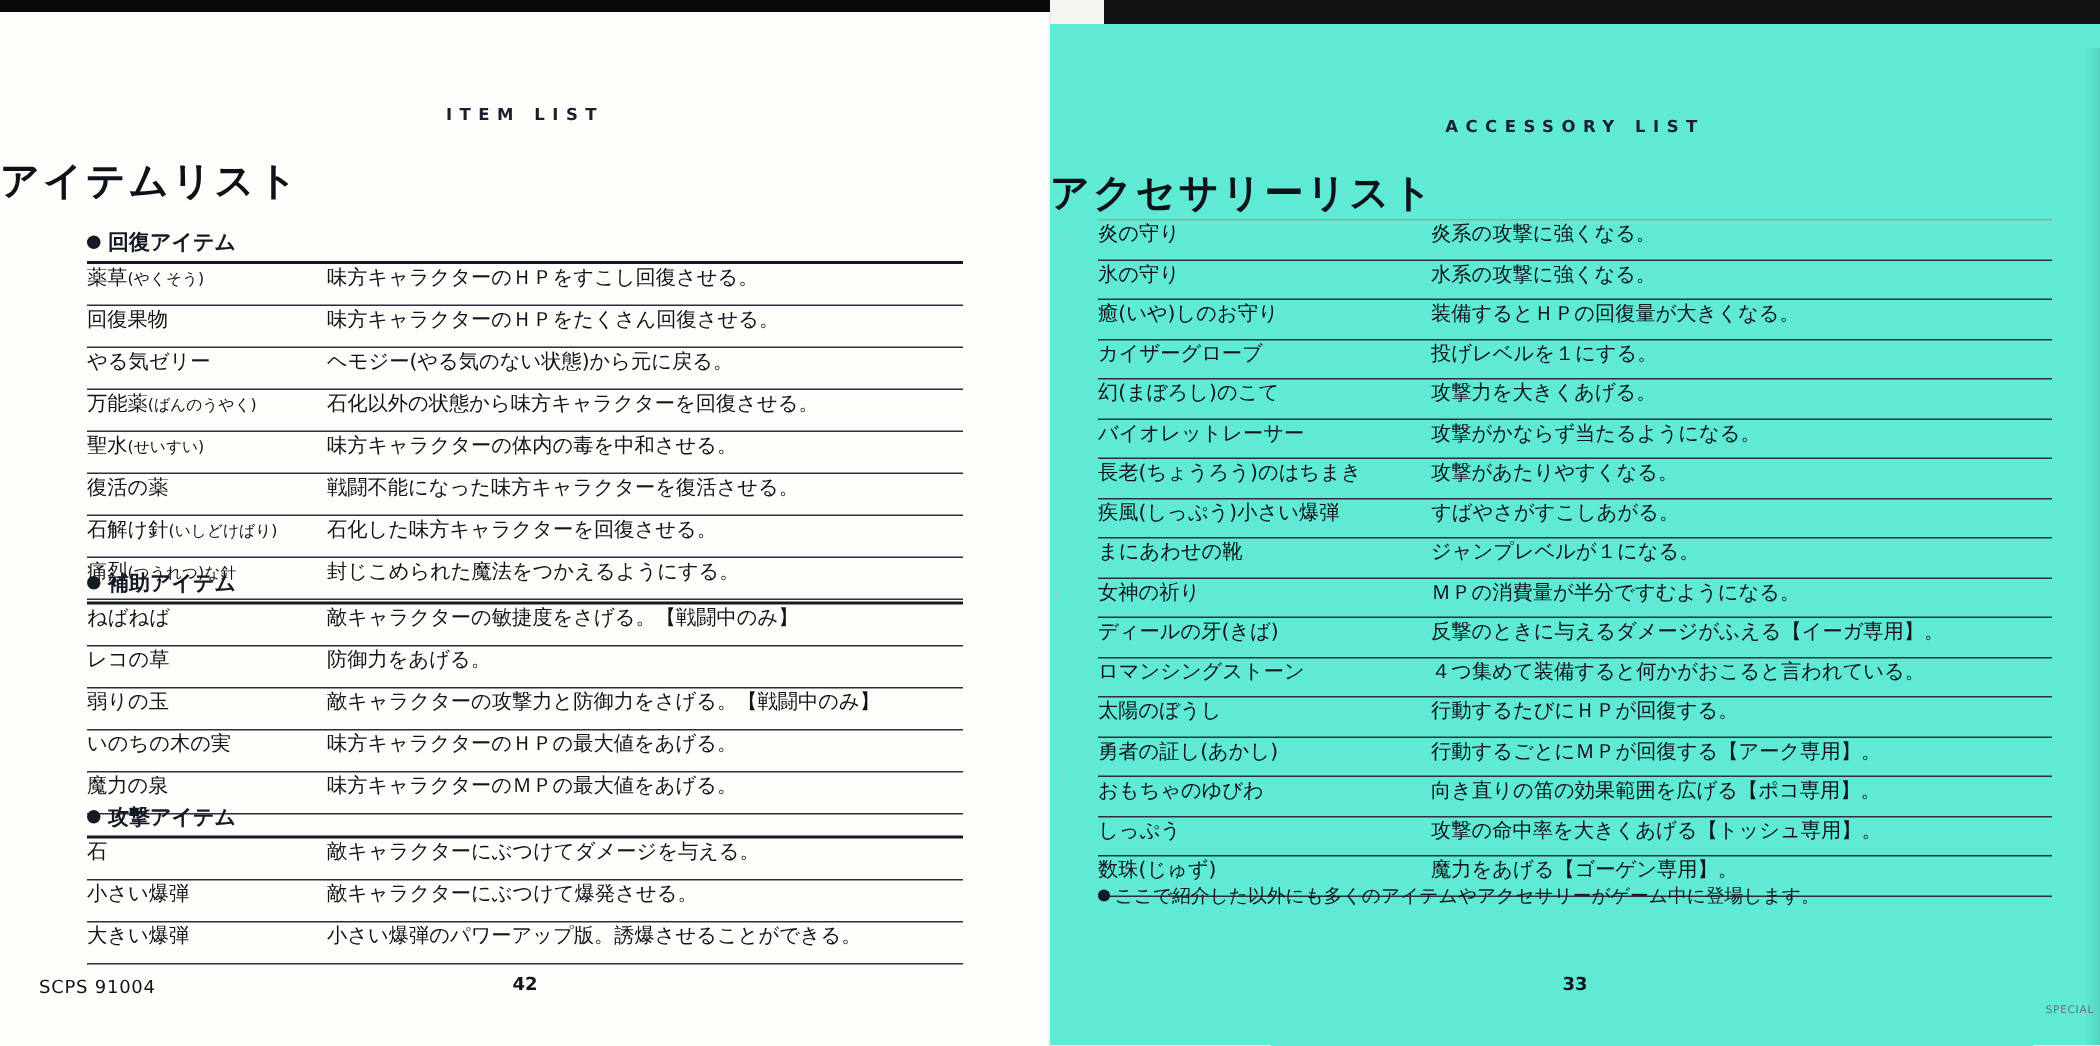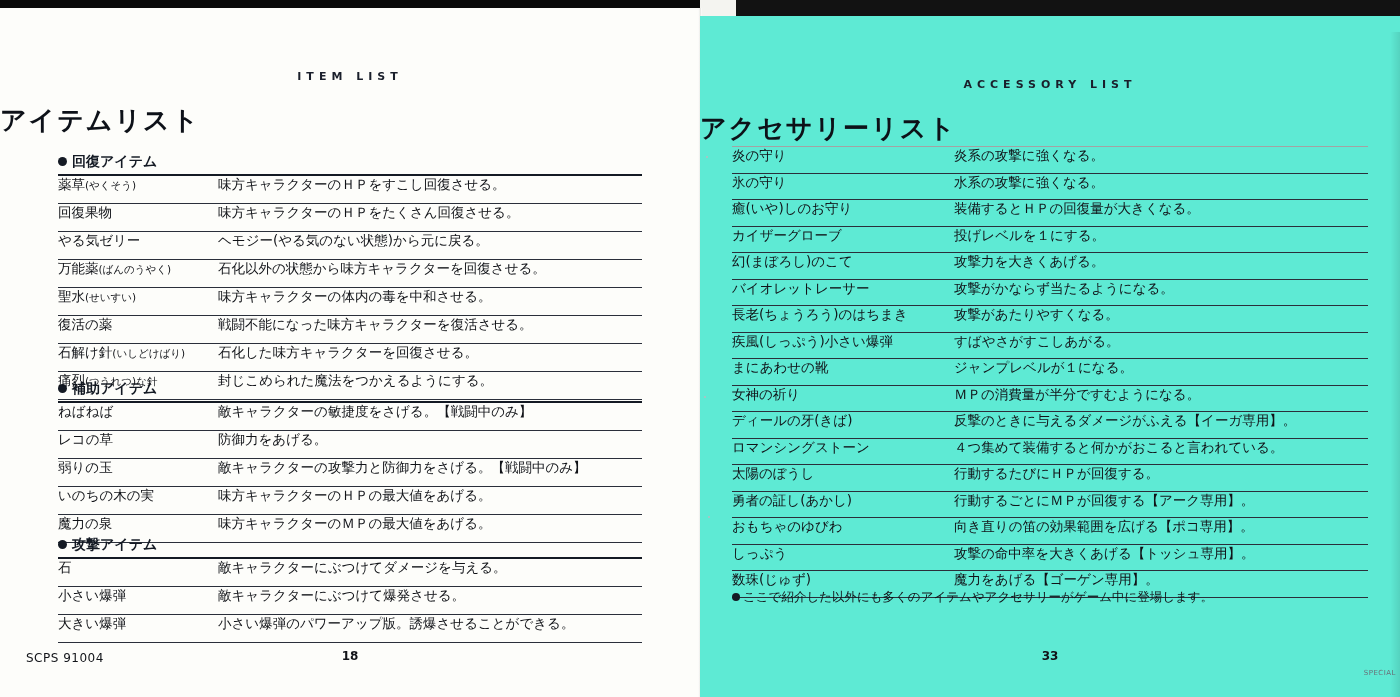--- a/index.html
+++ b/index.html
@@ -290,21 +290,21 @@
           <div class="name"><span>小さい爆弾</span><span class="ruby"></span></div>
           <div class="desc">敵キャラクターにぶつけて爆発させる。</div>
         </div>
         <div class="row">
           <div class="name"><span>大きい爆弾</span><span class="ruby"></span></div>
           <div class="desc">小さい爆弾のパワーアップ版。誘爆させることができる。</div>
         </div>
       </div>
 
       <div class="code">SCPS 91004</div>
-      <div class="page-num">18</div>
+      <div class="page-num">42</div>
     </div>
   </div>
 
   <div class="gutter"></div>
 
   <div class="right-page">
     <div class="page-inner">
       <div class="kicker">ACCESSORY LIST</div>
       <div class="title">アクセサリーリスト</div>
 

